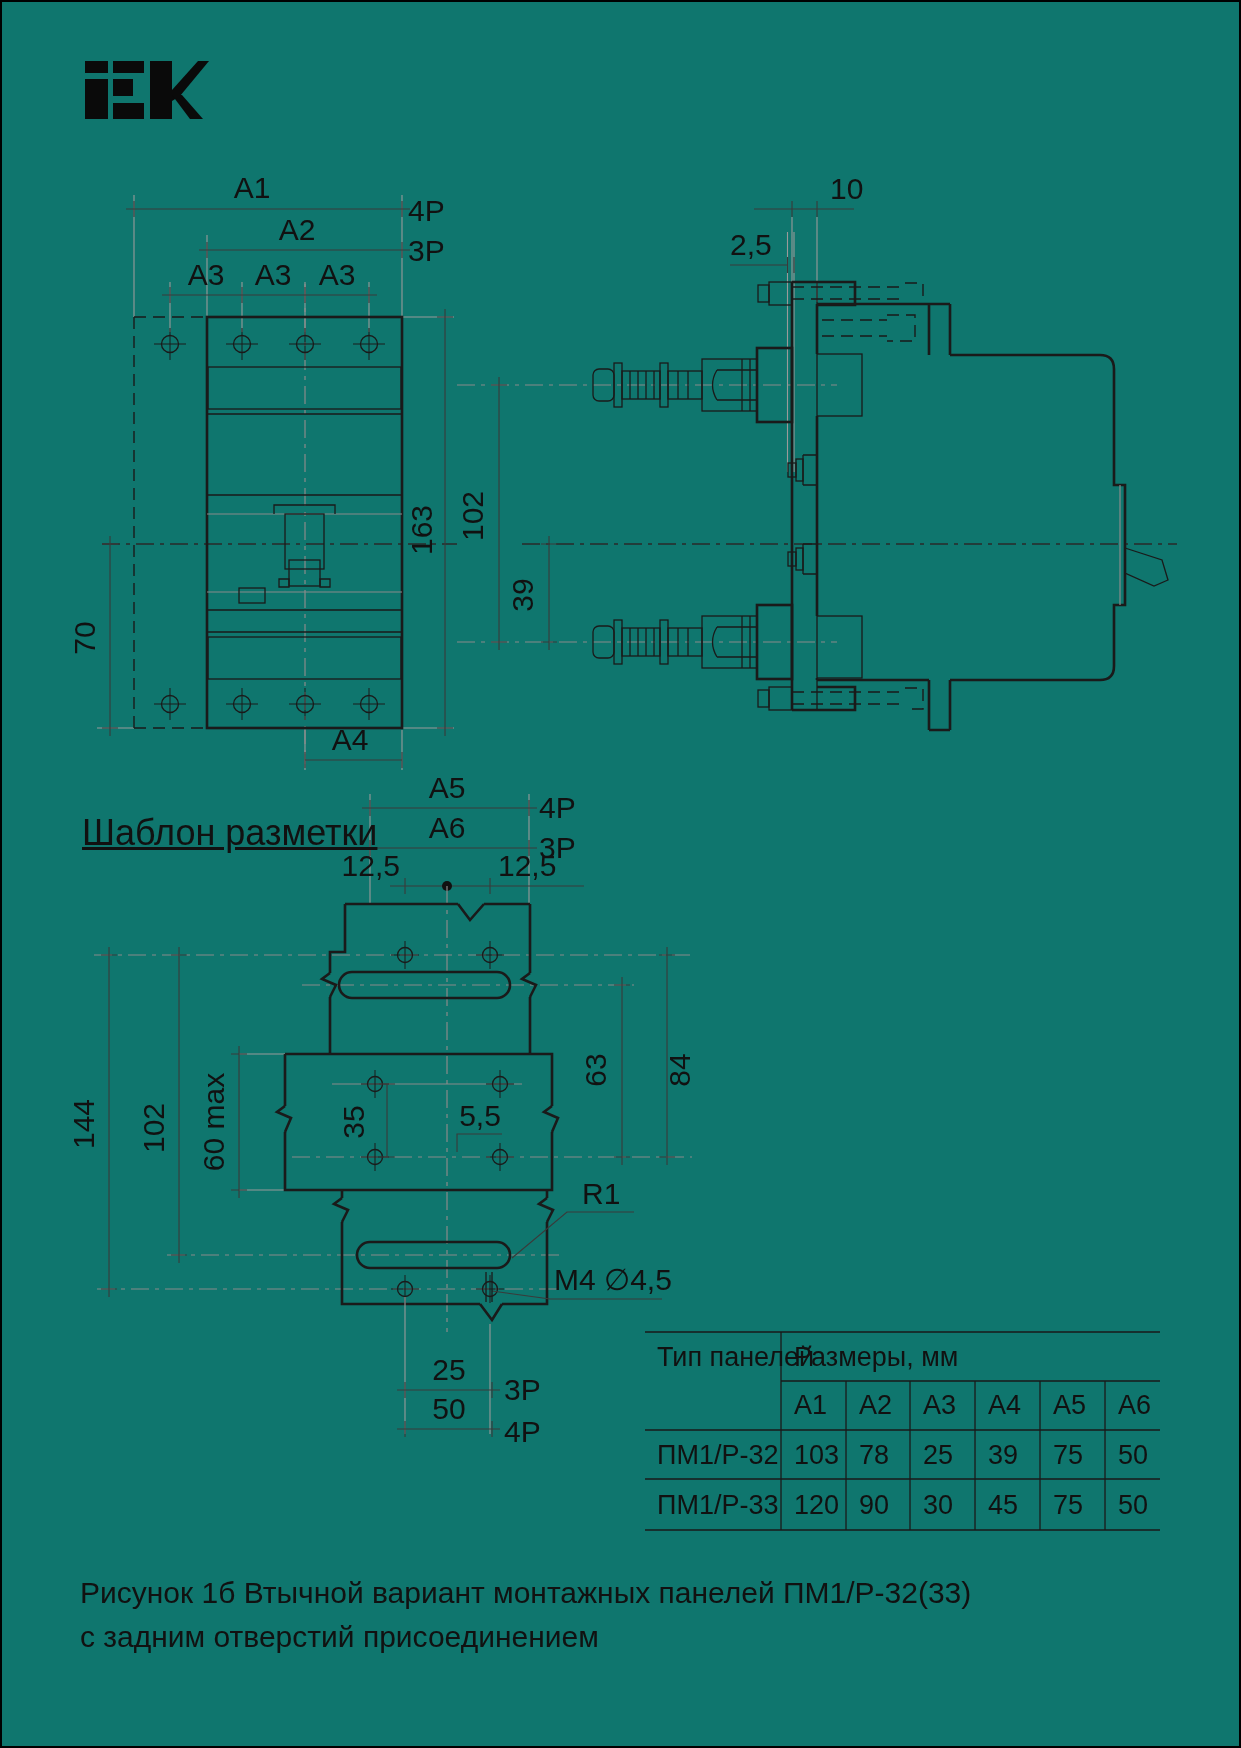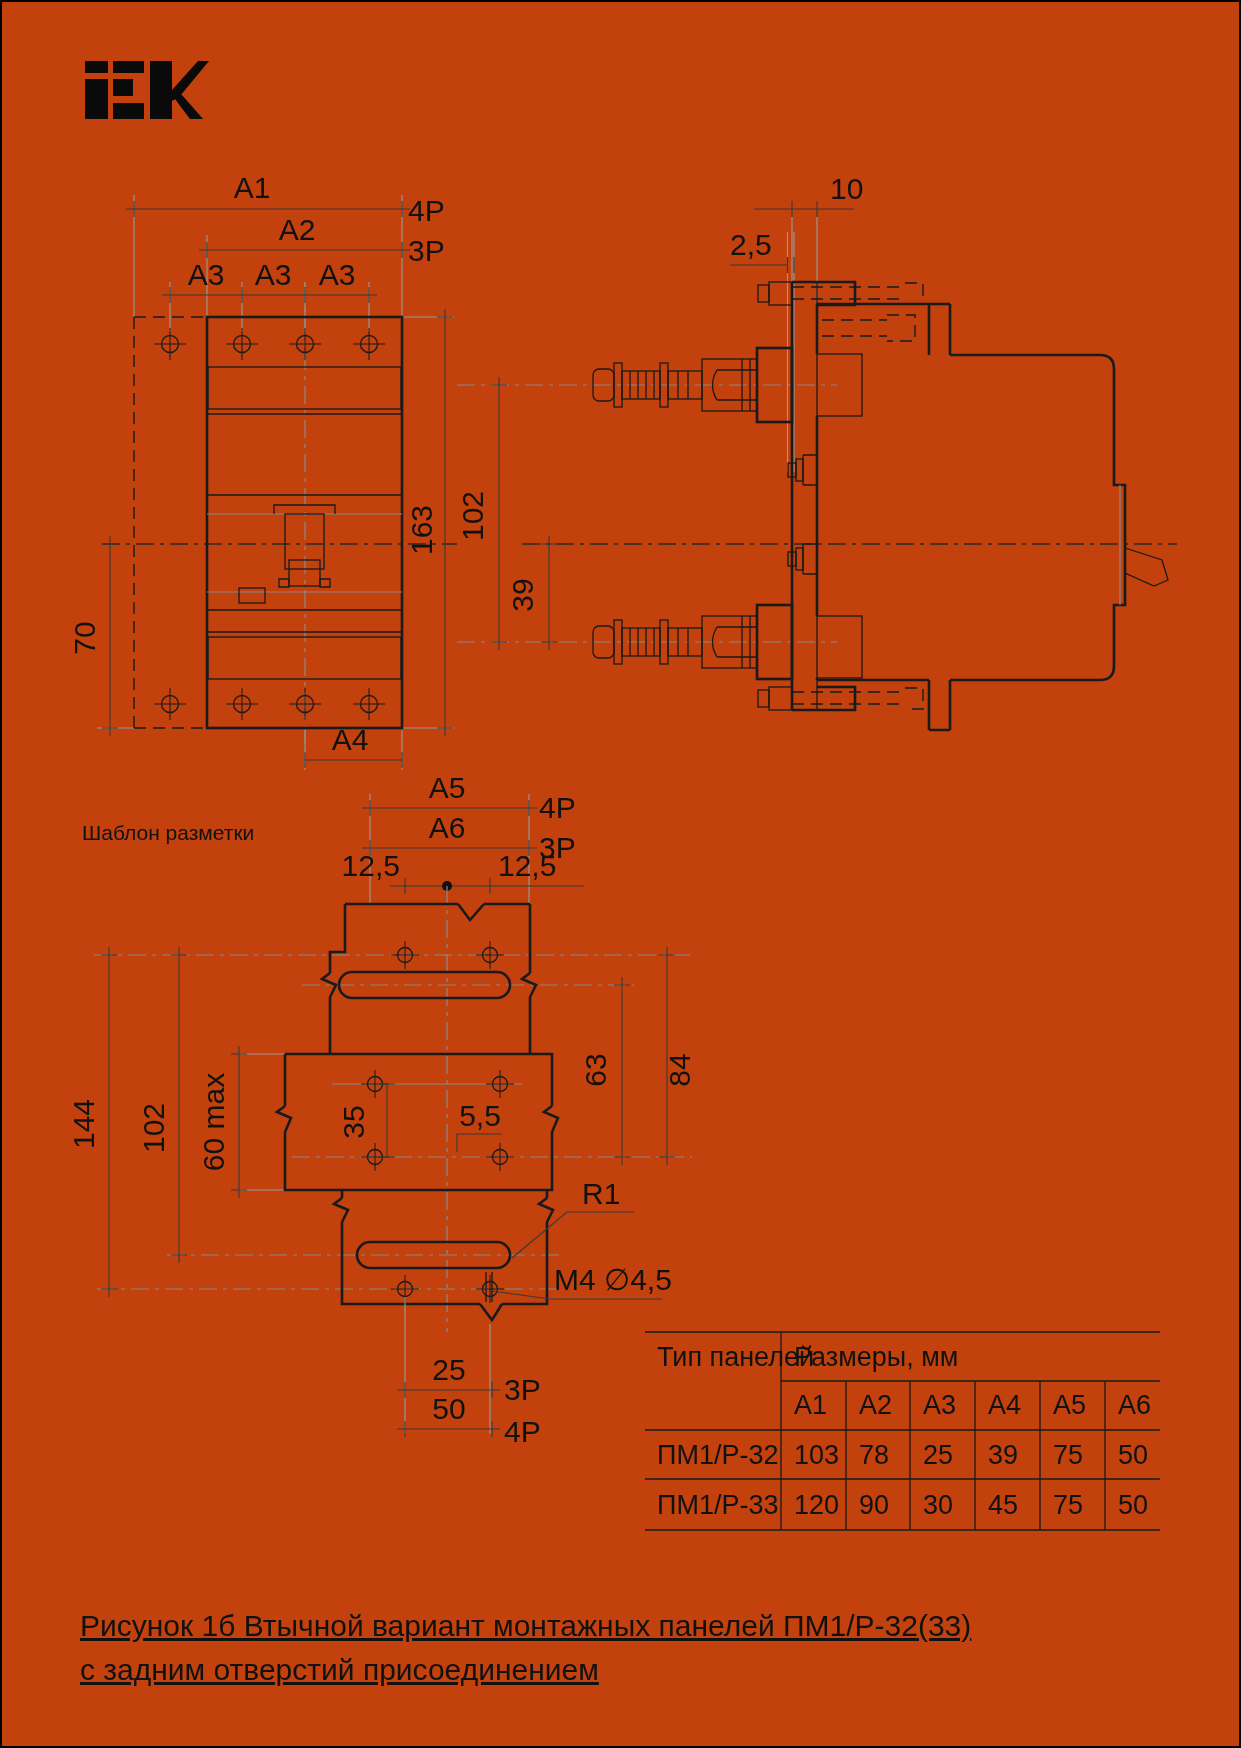--- a/index.html
+++ b/index.html
@@ -1,29 +1,29 @@
 <!DOCTYPE html>
 <html><head>
 <meta charset="utf-8">
 <style>
   html,body{margin:0;padding:0;background:#fff;}
-  .page{position:relative;width:1241px;height:1748px;background:#c2410c;border:2px solid #000;box-sizing:border-box;overflow:hidden;font-family:"Liberation Sans",sans-serif;}
+  .page{position:relative;width:1241px;height:1748px;background:#0f766e;border:2px solid #000;box-sizing:border-box;overflow:hidden;font-family:"Liberation Sans",sans-serif;}
   svg{position:absolute;left:0;top:0;}
   svg text{fill:#111;font-family:"Liberation Sans",sans-serif;font-size:30px;}
   svg text.tbl{font-size:27px;}
   .ol{stroke:#1a1a1a;stroke-width:2.6;fill:none;}
   .tl{stroke:#1a1a1a;stroke-width:1.3;fill:none;}
   .gl{stroke:#8a8a8a;stroke-width:1.2;fill:none;}
   .dim{stroke:#3a3a3a;stroke-width:1.1;fill:none;}
   .ext{stroke:#9a9a9a;stroke-width:1.1;fill:none;}
   .cl{stroke:#2a2a2a;stroke-width:1.3;fill:none;stroke-dasharray:18 6 4 6;}
   .clg{stroke:#8a8a8a;stroke-width:1.2;fill:none;stroke-dasharray:18 6 4 6;}
   .hid{stroke:#1a1a1a;stroke-width:1.4;fill:none;stroke-dasharray:12 7;}
-  .note{position:absolute;left:80px;top:812px;font-size:21px;line-height:37px;color:#111;}
-  .caption{position:absolute;left:78px;top:1602px;font-size:30px;line-height:44px;color:#111;width:900px;text-decoration:underline;}
+  .note{position:absolute;left:80px;top:812px;font-size:36px;line-height:37px;color:#111;text-decoration:underline;}
+  .caption{position:absolute;left:78px;top:1569px;font-size:30px;line-height:44px;color:#111;width:900px;}
 </style>
 </head>
 <body>
 
 <div class="page">
 
 <svg width="1241" height="1748" viewBox="0 0 1241 1748">
   <defs>
     <pattern id="hatch" width="4.6" height="12" patternUnits="userSpaceOnUse">
       <path d="M2.3,0 V12" stroke="#1a1a1a" stroke-width="1.1"></path>

